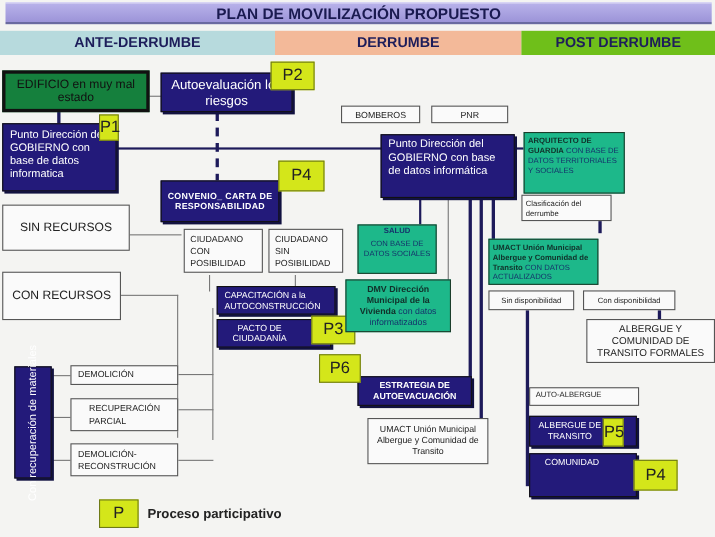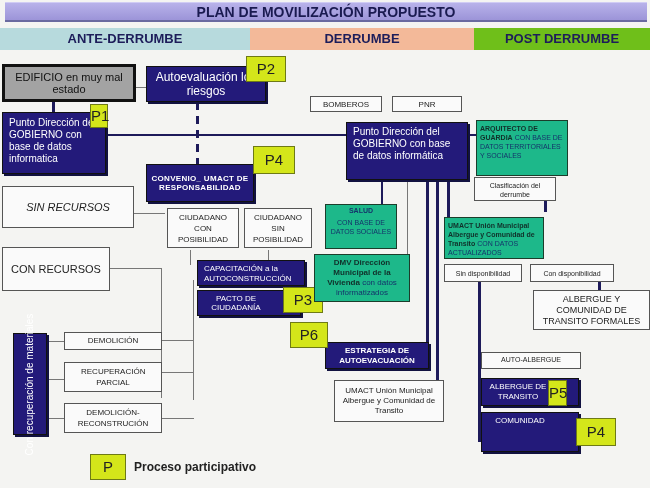--- a/index.html
+++ b/index.html
@@ -1,22 +1,22 @@
 <!DOCTYPE html>
 <html><head>
 <meta charset="utf-8">
 <style>
   * { box-sizing: border-box; margin: 0; padding: 0; }
   body { width: 650px; height: 488px; background: #f4f4f2; font-family: "Liberation Sans", sans-serif; position: relative; overflow: hidden; }
   .abs { position: absolute; }
   .title-bar { left: 5px; top: 2px; width: 642px; height: 20px; background: linear-gradient(#b8b2ea, #9c94d8); border-bottom: 2px solid #6a6aa0; border-top: 1px solid #d0ccf4; text-align: center; font-weight: bold; font-size: 14px; color: #1a1a50; line-height: 19px; }
   .phase { top: 28px; height: 22px; font-weight: bold; font-size: 13px; line-height: 22px; text-align: center; color: #1d1d5a; }
   .box-navy { background: #231a7a; color: #fff; border: 1px solid #111; box-shadow: 2px 2px 0 #111140; }
-  .box-white { background: #fafafa; color: #222; border: 1.5px solid #555; text-align: center; }
-  .box-white-thick { background: #a3a3a3; color: #111; border: 3px solid #111; }
+  .box-white { background: #fafafa; color: #222; border: 1.5px solid #555; }
+  .box-white-thick { background: #15803d; color: #111; border: 3px solid #111; }
   .box-teal { background: #1db88a; color: #15336b; border: 1.5px solid #1b3d2b; }
   .p-badge { background: #d4e61a; color: #222; border: 1.5px solid #6e7a16; font-size: 15px; text-align: center; }
   .line { background: #1d1a5a; }
   .line-thin { background: #777; }
   .c { display: flex; align-items: center; justify-content: center; text-align: center; }
   .small { font-size: 8px; font-weight: bold; }
   .med { font-size: 10px; }
 </style>
 </head>
 <body>
@@ -57,24 +57,24 @@
 <div class="abs line" style="left:478px;top:282px;width:3px;height:160px;"></div>
 <div class="abs line" style="left:598px;top:282px;width:3px;height:10px;"></div>
 
 <div class="abs box-white-thick c med" style="left:2px;top:64px;width:134px;height:38px;font-size:11px;">EDIFICIO en muy mal estado</div>
 <div class="abs box-navy c" style="left:146px;top:66px;width:120px;height:36px;font-size:12px;">Autoevaluación los riesgos</div>
 <div class="abs p-badge" style="left:246px;top:56px;width:40px;height:26px;line-height:24px;">P2</div>
 
 <div class="abs box-navy" style="left:2px;top:112px;width:104px;height:62px;font-size:10px;padding:4px 6px;line-height:12px;">Punto Dirección del GOBIERNO con base de datos informatica</div>
 <div class="abs p-badge" style="left:90px;top:104px;width:18px;height:24px;line-height:22px;">P1</div>
 
-<div class="abs box-navy c small" style="left:146px;top:164px;width:108px;height:38px;letter-spacing:0.3px;">CONVENIO_ UMACT DE RESPONSABILIDAD</div>
+<div class="abs box-navy c small" style="left:146px;top:164px;width:108px;height:38px;letter-spacing:0.3px;">CONVENIO_ CARTA DE RESPONSABILIDAD</div>
 <div class="abs p-badge" style="left:253px;top:146px;width:42px;height:28px;line-height:26px;">P4</div>
 
-<div class="abs box-white c" style="left:2px;top:186px;width:132px;height:42px;font-size:11px;font-style:italic;">SIN RECURSOS</div>
+<div class="abs box-white c" style="left:2px;top:186px;width:116px;height:42px;font-size:11px;">SIN RECURSOS</div>
 <div class="abs box-white c" style="left:2px;top:247px;width:108px;height:44px;font-size:11px;">CON RECURSOS</div>
 
 <div class="abs box-white small" style="left:167px;top:208px;width:72px;height:40px;padding:3px 5px;font-weight:normal;font-size:8px;line-height:11px;">CIUDADANO CON POSIBILIDAD</div>
 <div class="abs box-white small" style="left:244px;top:208px;width:68px;height:40px;padding:3px 5px;font-weight:normal;font-size:8px;line-height:11px;">CIUDADANO SIN POSIBILIDAD</div>
 
 <div class="abs box-navy" style="left:197px;top:260px;width:108px;height:26px;font-size:8px;padding:3px 6px;line-height:10px;">CAPACITACIÓN a la AUTOCONSTRUCCIÓN</div>
 <div class="abs box-navy c" style="left:197px;top:290px;width:104px;height:26px;font-size:8px;padding:0 30px 0 4px;">PACTO DE CIUDADANÍA</div>
 <div class="abs p-badge" style="left:283px;top:287px;width:40px;height:26px;line-height:24px;">P3</div>
 
 <div class="abs box-navy c" style="left:13px;top:333px;width:34px;height:102px;">

